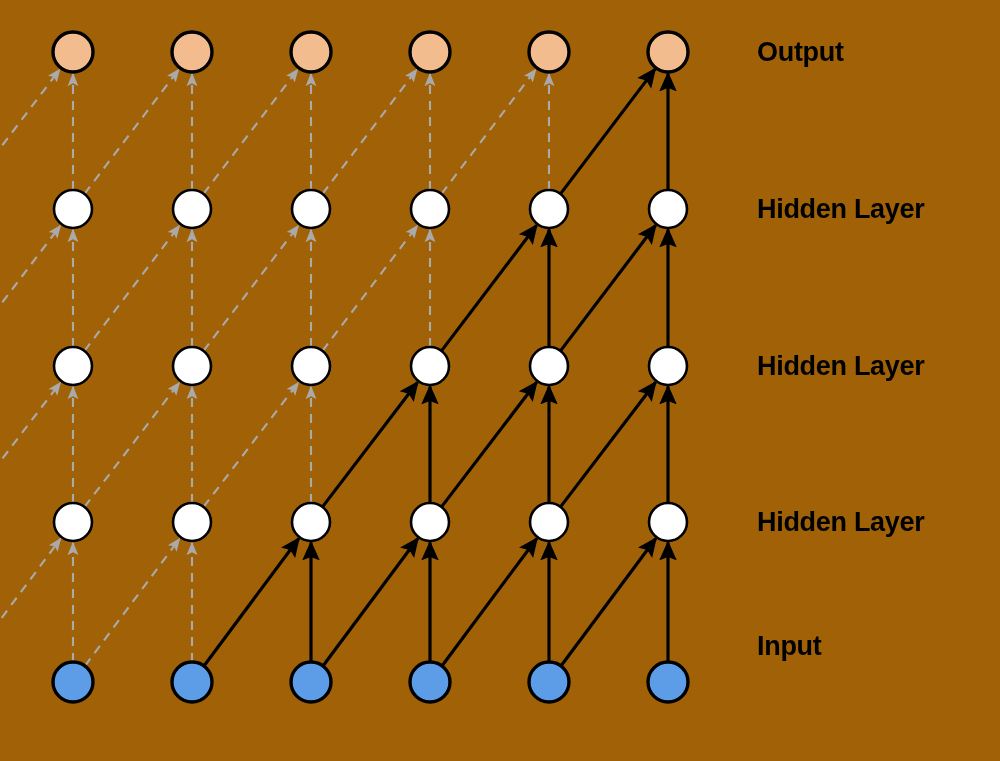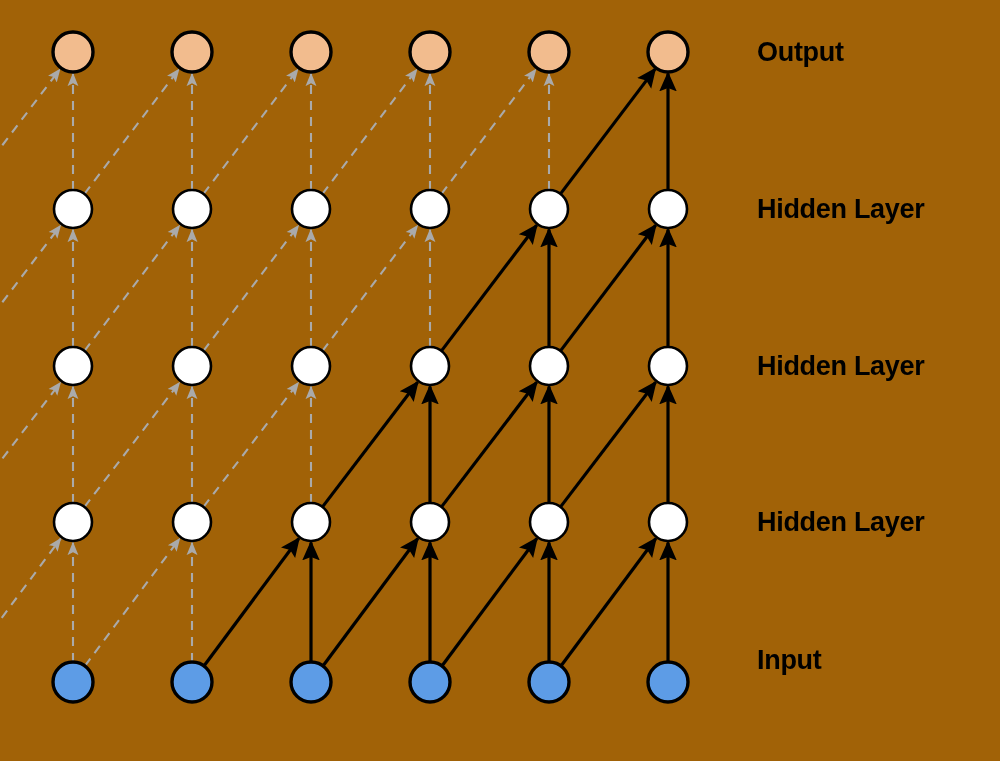--- a/index.html
+++ b/index.html
@@ -122,16 +122,16 @@
         <circle cx="549" cy="682" r="20" fill="#5D9CE6" stroke="#000000" stroke-width="3.4"></circle>
         <circle cx="668" cy="682" r="20" fill="#5D9CE6" stroke="#000000" stroke-width="3.4"></circle>
       </g>
   </svg>
 
   <div id="labels-layer">
       <div class="layer-label" style="left: 757px; top: 52px;">Output</div>
       <div class="layer-label" style="left: 757px; top: 209px;">Hidden Layer</div>
       <div class="layer-label" style="left: 757px; top: 366px;">Hidden Layer</div>
       <div class="layer-label" style="left: 757px; top: 522px;">Hidden Layer</div>
-      <div class="layer-label" style="left: 757px; top: 660px; text-align: right;">Input</div>
+      <div class="layer-label" style="left: 757px; top: 646px; text-align: right;">Input</div>
     </div>
 
 </div>
 
 </body></html>

